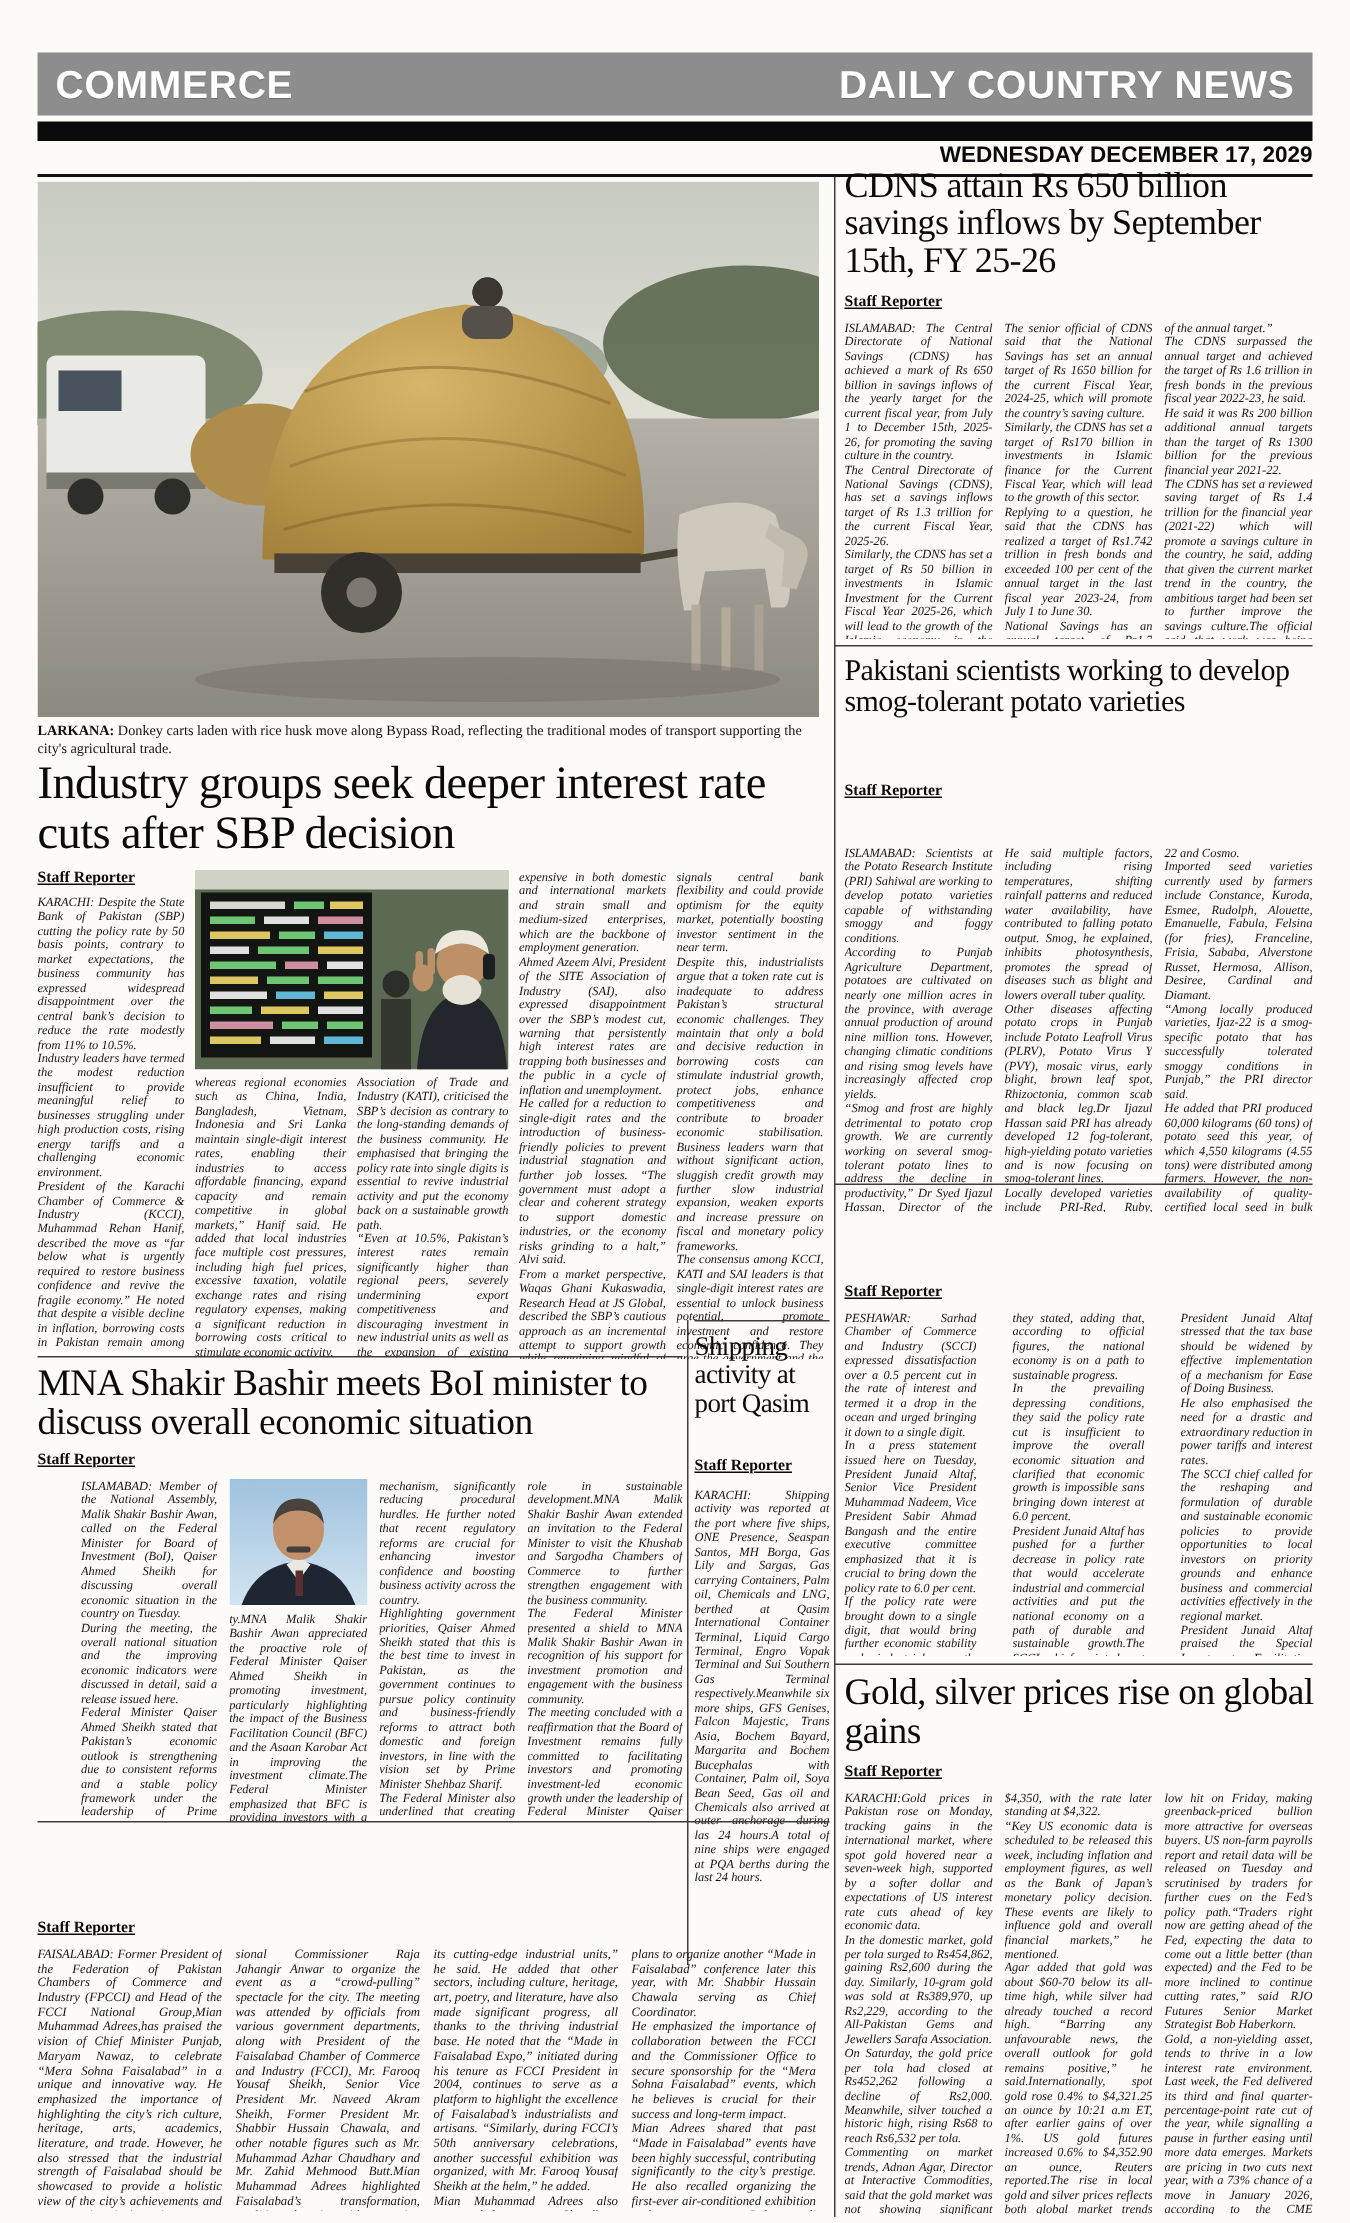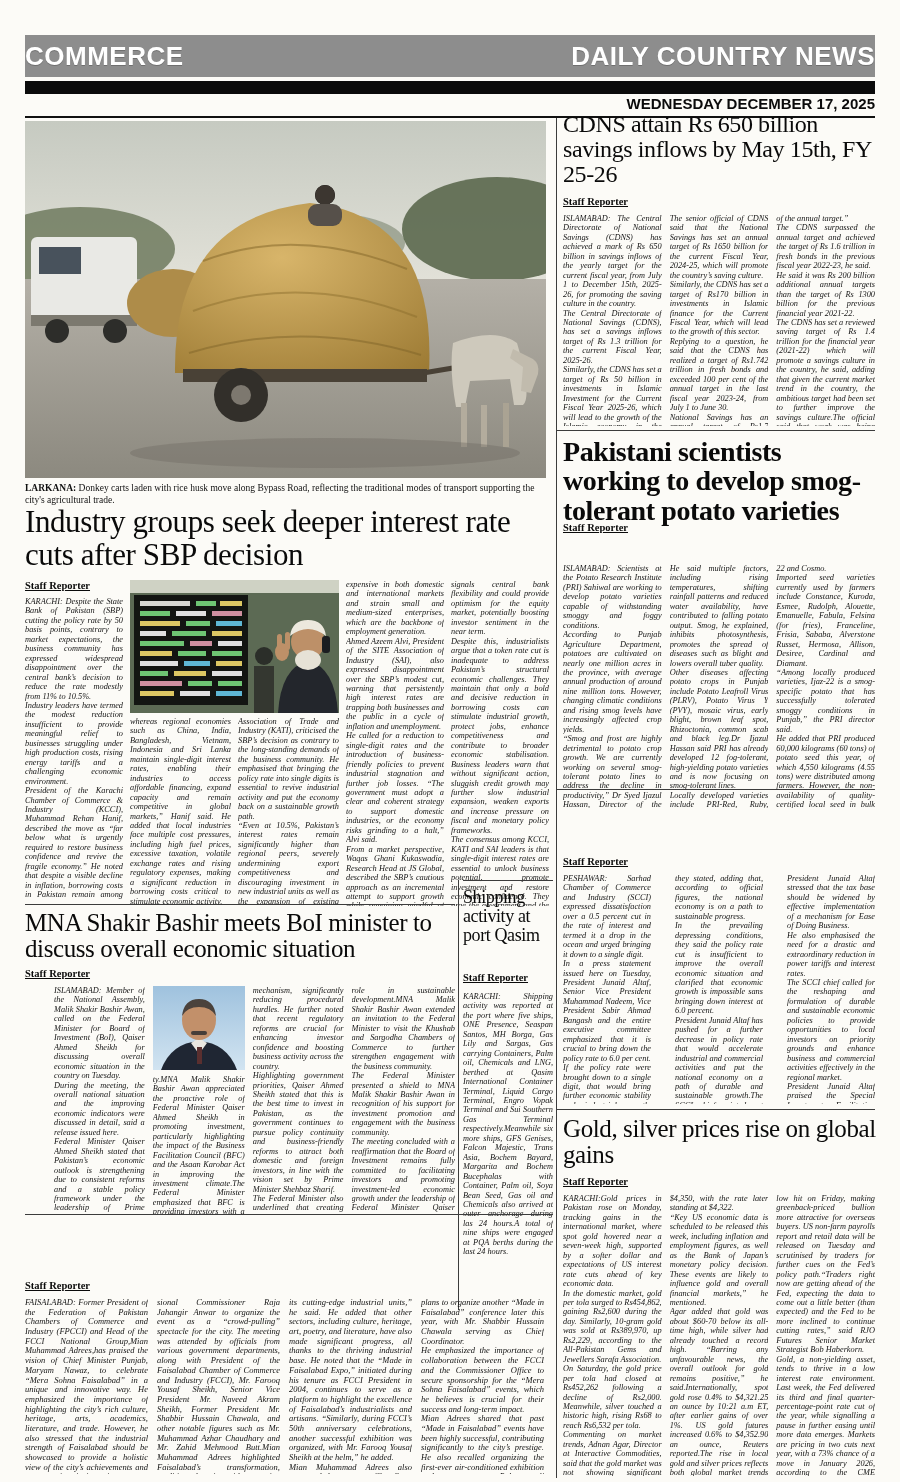--- a/index.html
+++ b/index.html
@@ -1,21 +1,21 @@
 <!DOCTYPE html>
 <html><head>
 <meta charset="utf-8">
 <style>
   html,body{margin:0;padding:0;background:#d8d6d0;}
   .page{position:relative;width:900px;height:1482px;background:#fcfbf7;margin:0 auto;
         font-family:"Liberation Serif",serif;color:#131313;overflow:hidden;}
   .abs{position:absolute;}
   
   .bar-gray{left:25px;top:35px;width:850px;height:42px;background:#8d8d8d;display:flex;
-            justify-content:space-between;align-items:center;padding:0 0;box-sizing:border-box;}
+            justify-content:space-between;align-items:center;padding:0 12px;box-sizing:border-box;}
   .bar-gray span{font:bold 26px "Liberation Sans",sans-serif;color:#ffffff;letter-spacing:.5px;
             text-shadow:0 1px 0 #6f6f6f;}
   .bar-black{left:25px;top:81px;width:850px;height:13px;background:#0b0b0b;}
   .dateline{left:25px;top:95px;width:850px;text-align:right;
             font:bold 15px "Liberation Sans",sans-serif;color:#0b0b0b;}
   .top-rule{left:25px;top:116px;width:850px;border-top:2px solid #111;}
   
   .hr{border-top:1px solid #3c3c3c;height:0;}
   .vr{border-left:1px solid #3c3c3c;width:0;}
   
@@ -33,21 +33,21 @@
 </head>
 <body>
 
 <div class="page">
 
   <div class="abs bar-gray">
     <span>COMMERCE</span>
     <span>DAILY COUNTRY NEWS</span>
   </div>
   <div class="abs bar-black"></div>
-  <div class="abs dateline">WEDNESDAY DECEMBER 17, 2025</div>
+  <div class="abs dateline">WEDNESDAY DECEMBER 17, 2029</div>
   <div class="abs top-rule"></div>
 
   <div class="abs" style="left:25px;top:121px;width:521px;height:357px;">
     <svg viewBox="0 0 521 357" width="521" height="357">
       <defs>
         <linearGradient id="sky" x1="0" y1="0" x2="0" y2="1">
           <stop offset="0" stop-color="#c6cac1"></stop>
             <stop offset="1" stop-color="#e4e3da"></stop>
         </linearGradient>
         <linearGradient id="road" x1="0" y1="0" x2="0" y2="1">
@@ -213,38 +213,38 @@
     <div class="bt" style="width:123px;height:176px;font-size:8.5px;">sional Commissioner Raja Jahangir Anwar to organize the event as a “crowd-pulling” spectacle for the city. The meeting was attended by officials from various government departments, along with President of the Faisalabad Chamber of Commerce and Industry (FCCI), Mr. Farooq Yousaf Sheikh, Senior Vice President Mr. Naveed Akram Sheikh, Former President Mr. Shabbir Hussain Chawala, and other notable figures such as Mr. Muhammad Azhar Chaudhary and Mr. Zahid Mehmood Butt.Mian Muhammad Adrees highlighted Faisalabad’s transformation, crediting the city with nurturing influential personalities who have reshaped the landscape of this once small mandi town. “Today, Faisalabad is known as the textile capital of the world, thanks to</div>
     <div class="bt" style="width:123px;height:176px;font-size:8.5px;">its cutting-edge industrial units,” he said. He added that other sectors, including culture, heritage, art, poetry, and literature, have also made significant progress, all thanks to the thriving industrial base. He noted that the “Made in Faisalabad Expo,” initiated during his tenure as FCCI President in 2004, continues to serve as a platform to highlight the excellence of Faisalabad’s industrialists and artisans. “Similarly, during FCCI’s 50th anniversary celebrations, another successful exhibition was organized, with Mr. Farooq Yousaf Sheikh at the helm,” he added.
 Mian Muhammad Adrees also commended Chaudhary Muhammad Azhar for successfully organizing an international-standard economic conference in Faisalabad, and shared</div>
     <div class="bt" style="width:123px;height:176px;font-size:8.5px;">plans to organize another “Made in Faisalabad” conference later this year, with Mr. Shabbir Hussain Chawala serving as Chief Coordinator.
 He emphasized the importance of collaboration between the FCCI and the Commissioner Office to secure sponsorship for the “Mera Sohna Faisalabad” events, which he believes is crucial for their success and long-term impact.
 Mian Adrees shared that past “Made in Faisalabad” events have been highly successful, contributing significantly to the city’s prestige. He also recalled organizing the first-ever air-conditioned exhibition under a canopy at Boharanwali Ground and the “Made in Faisalabad Expo” in Lahore, which achieved record business.</div>
   </div>
 
   <div class="abs vr" style="left:556px;top:118px;height:1360px;"></div>
 
-  <div class="abs hl" style="left:563px;top:112px;width:313px;font-size:24px;">CDNS attain Rs 650 billion savings inflows by May 15th, FY 25-26</div>
+  <div class="abs hl" style="left:563px;top:112px;width:313px;font-size:24px;">CDNS attain Rs 650 billion savings inflows by September 15th, FY 25-26</div>
   <div class="abs by" style="left:563px;top:196px;">Staff Reporter</div>
   <div class="abs frow" style="left:563px;top:214px;width:312px;height:212px;gap:8px;">
     <div class="bt" style="width:99px;height:212px;">ISLAMABAD: The Central Directorate of National Savings (CDNS) has achieved a mark of Rs 650 billion in savings inflows of the yearly target for the current fiscal year, from July 1 to December 15th, 2025-26, for promoting the saving culture in the country.
 The Central Directorate of National Savings (CDNS), has set a savings inflows target of Rs 1.3 trillion for the current Fiscal Year, 2025-26.
 Similarly, the CDNS has set a target of Rs 50 billion in investments in Islamic Investment for the Current Fiscal Year 2025-26, which will lead to the growth of the Islamic economy in the country, the senior official of CDNS told APP on Tuesday.</div>
     <div class="bt" style="width:99px;height:212px;">The senior official of CDNS said that the National Savings has set an annual target of Rs 1650 billion for the current Fiscal Year, 2024-25, which will promote the country’s saving culture.
 Similarly, the CDNS has set a target of Rs170 billion in investments in Islamic finance for the Current Fiscal Year, which will lead to the growth of this sector.
 Replying to a question, he said that the CDNS has realized a target of Rs1.742 trillion in fresh bonds and exceeded 100 per cent of the annual target in the last fiscal year 2023-24, from July 1 to June 30.
 National Savings has an annual target of Rs1.7 trillion for the year 2023-24; it is encouraging that this year, “We surpassed 100 per cent</div>
     <div class="bt" style="width:99px;height:212px;">of the annual target.”
 The CDNS surpassed the annual target and achieved the target of Rs 1.6 trillion in fresh bonds in the previous fiscal year 2022-23, he said.
 He said it was Rs 200 billion additional annual targets than the target of Rs 1300 billion for the previous financial year 2021-22.
 The CDNS has set a reviewed saving target of Rs 1.4 trillion for the financial year (2021-22) which will promote a savings culture in the country, he said, adding that given the current market trend in the country, the ambitious target had been set to further improve the savings culture.The official said that work was being done on institutional reforms in CDNS, and new reforms and innovations were being introduced.</div>
   </div>
 
   <div class="abs hr" style="left:556px;top:430px;width:319px;"></div>
-  <div class="abs hl" style="left:563px;top:437px;width:313px;font-size:28px;font-weight:bold;">Pakistani scientists working to develop smog-tolerant potato varieties</div>
+  <div class="abs hl" style="left:563px;top:437px;width:313px;font-size:20px;">Pakistani scientists working to develop smog-tolerant potato varieties</div>
   <div class="abs by" style="left:563px;top:522px;">Staff Reporter</div>
   <div class="abs frow" style="left:563px;top:540px;width:312px;height:244px;gap:8px;margin-top:24px;">
     <div class="bt" style="width:99px;height:244px;">ISLAMABAD: Scientists at the Potato Research Institute (PRI) Sahiwal are working to develop potato varieties capable of withstanding smoggy and foggy conditions.
 According to Punjab Agriculture Department, potatoes are cultivated on nearly one million acres in the province, with average annual production of around nine million tons. However, changing climatic conditions and rising smog levels have increasingly affected crop yields.
 “Smog and frost are highly detrimental to potato crop growth. We are currently working on several smog-tolerant potato lines to address the decline in productivity,” Dr Syed Ijazul Hassan, Director of the Potato Research Institute Sahiwal told Wealth Pakistan.</div>
     <div class="bt" style="width:99px;height:244px;">He said multiple factors, including rising temperatures, shifting rainfall patterns and reduced water availability, have contributed to falling potato output. Smog, he explained, inhibits photosynthesis, promotes the spread of diseases such as blight and lowers overall tuber quality.
 Other diseases affecting potato crops in Punjab include Potato Leafroll Virus (PLRV), Potato Virus Y (PVY), mosaic virus, early blight, brown leaf spot, Rhizoctonia, common scab and black leg.Dr Ijazul Hassan said PRI has already developed 12 fog-tolerant, high-yielding potato varieties and is now focusing on smog-tolerant lines.
 Locally developed varieties include PRI-Red, Ruby, Sadaf, Sahiwal Red, Sahiwal White, Ravi, Punjab, Sutlej, Kashmir, Sialkot Red, Ijaz-</div>
     <div class="bt" style="width:99px;height:244px;">22 and Cosmo.
 Imported seed varieties currently used by farmers include Constance, Kuroda, Esmee, Rudolph, Alouette, Emanuelle, Fabula, Felsina (for fries), Franceline, Frisia, Sababa, Alverstone Russet, Hermosa, Allison, Desiree, Cardinal and Diamant.

